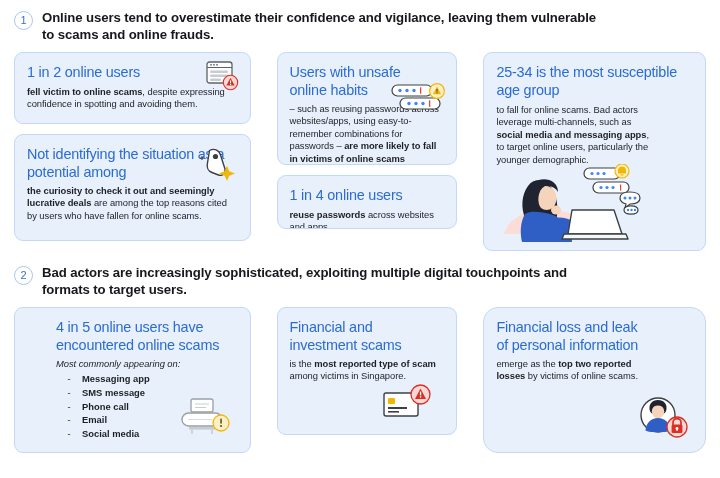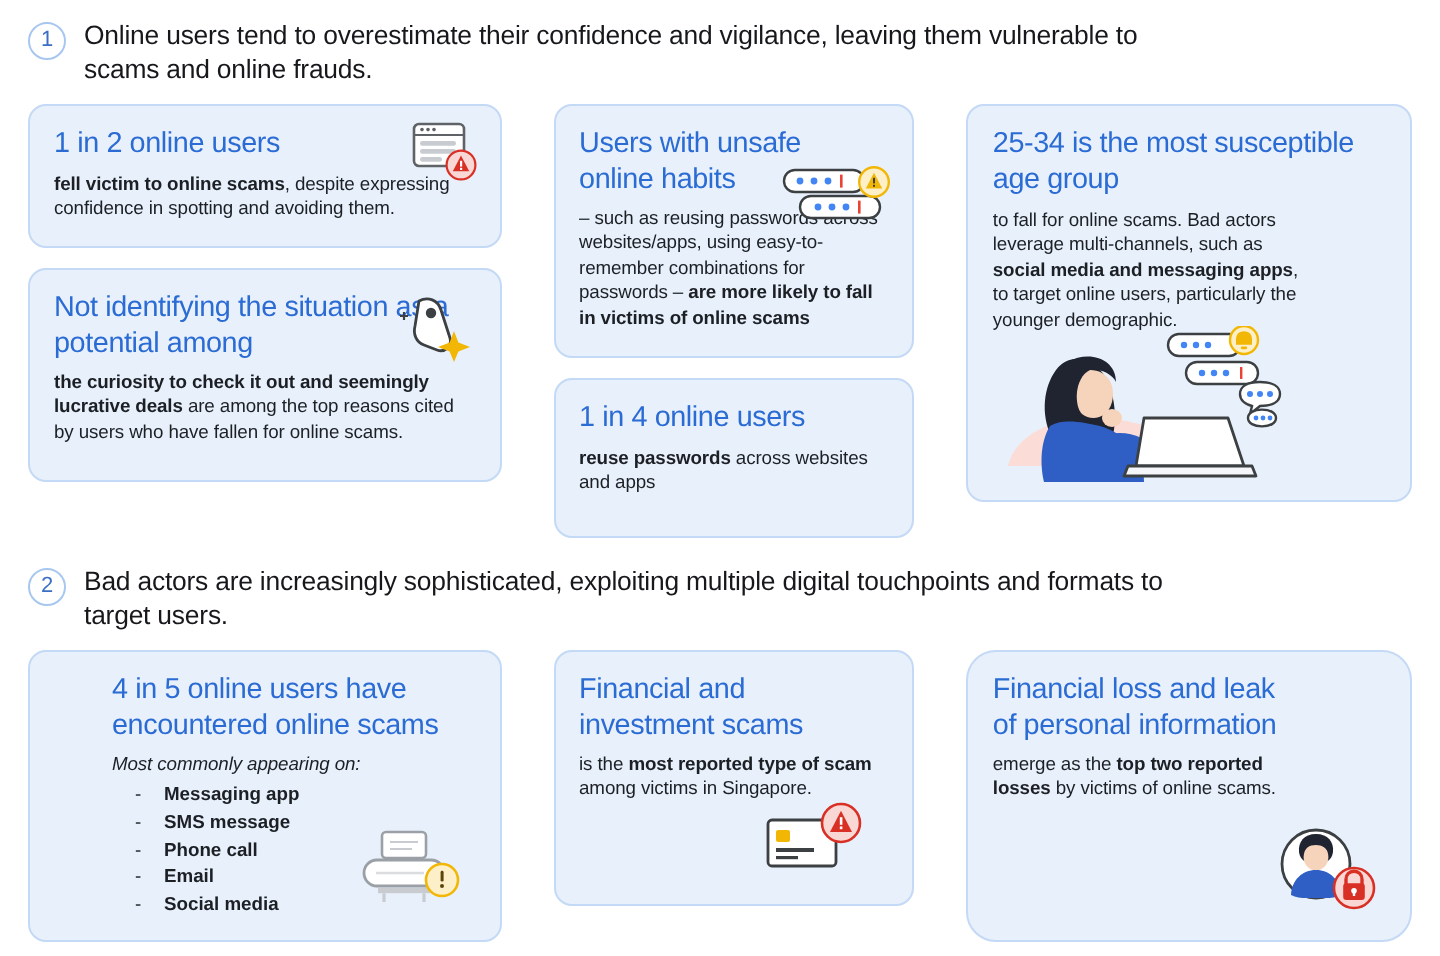--- a/index.html
+++ b/index.html
@@ -33,21 +33,21 @@
     color: #3b6fc4;
     font-size: 11px;
     line-height: 17px;
     text-align: center;
     margin-top: 2px;
     background: #fff;
   }
   .section-title {
     font-size: 13.2px;
     line-height: 17px;
-    font-weight: normal;
+    font-weight: bold;
     color: #16181c;
     letter-spacing: -0.1px;
     max-width: 560px;
   }
 
   
   .row {
     display: flex;
     gap: 26px;
     padding: 0 14px;
@@ -160,21 +160,21 @@
               <circle cx="15.5" cy="9.5" r="2.6" fill="#3c4043"></circle>
               <path d="M2 9 L2 13 M0 11 L4 11" stroke="#3c4043" stroke-width="1.1"></path>
               <path d="M27 18.5 L29.2 24.3 L35 26.5 L29.2 28.7 L27 34 L24.8 28.7 L19 26.5 L24.8 24.3 Z" fill="#f2b705"></path>
             </svg>
           </span>
         </div>
       </div>
 
       <div class="col col-2">
 
-        <div class="card" style="height:127px;">
+        <div class="card" style="height:113px;">
           <div class="card-title" style="max-width:130px;">Users with unsafe online habits</div>
           <div class="card-body">
             <span>– such as reusing passwords across websites/apps, using easy-to-remember combinations for passwords – </span><b>are more likely to fall in victims of online scams</b>
           </div>
           <span class="icon-abs ic-pwd">
             <svg width="58" height="36" viewBox="0 0 58 36">
               <rect x="2" y="2" width="40" height="11" rx="5.5" fill="#ffffff" stroke="#3c4043" stroke-width="1.2"></rect>
               <circle cx="10" cy="7.5" r="1.7" fill="#4285f4"></circle>
               <circle cx="17" cy="7.5" r="1.7" fill="#4285f4"></circle>
               <circle cx="24" cy="7.5" r="1.7" fill="#4285f4"></circle>
@@ -185,21 +185,21 @@
               <circle cx="33" cy="20.5" r="1.7" fill="#4285f4"></circle>
               <rect x="39" y="17.3" width="1.3" height="6.5" fill="#ea4335"></rect>
               <circle cx="47" cy="8" r="7.4" fill="#fdf0c8" stroke="#f2b705" stroke-width="1.2"></circle>
               <path d="M47 3.4 L51.1 11.2 L42.9 11.2 Z" fill="#f2b705"></path>
               <rect x="46.5" y="5.9" width="1" height="2.8" fill="#3c4043"></rect>
               <rect x="46.5" y="9.4" width="1" height="1" fill="#3c4043"></rect>
             </svg>
           </span>
         </div>
 
-        <div class="card" style="height:80px;">
+        <div class="card" style="height:54px;">
           <div class="card-title wide">1 in 4 online users</div>
           <div class="card-body">
             <b>reuse passwords</b><span> across websites and apps</span>
           </div>
         </div>
       </div>
 
       <div class="col col-3">
         <div class="card" style="height:199px;">
           <div class="card-title wide">25-34 is the most susceptible age group</div>

